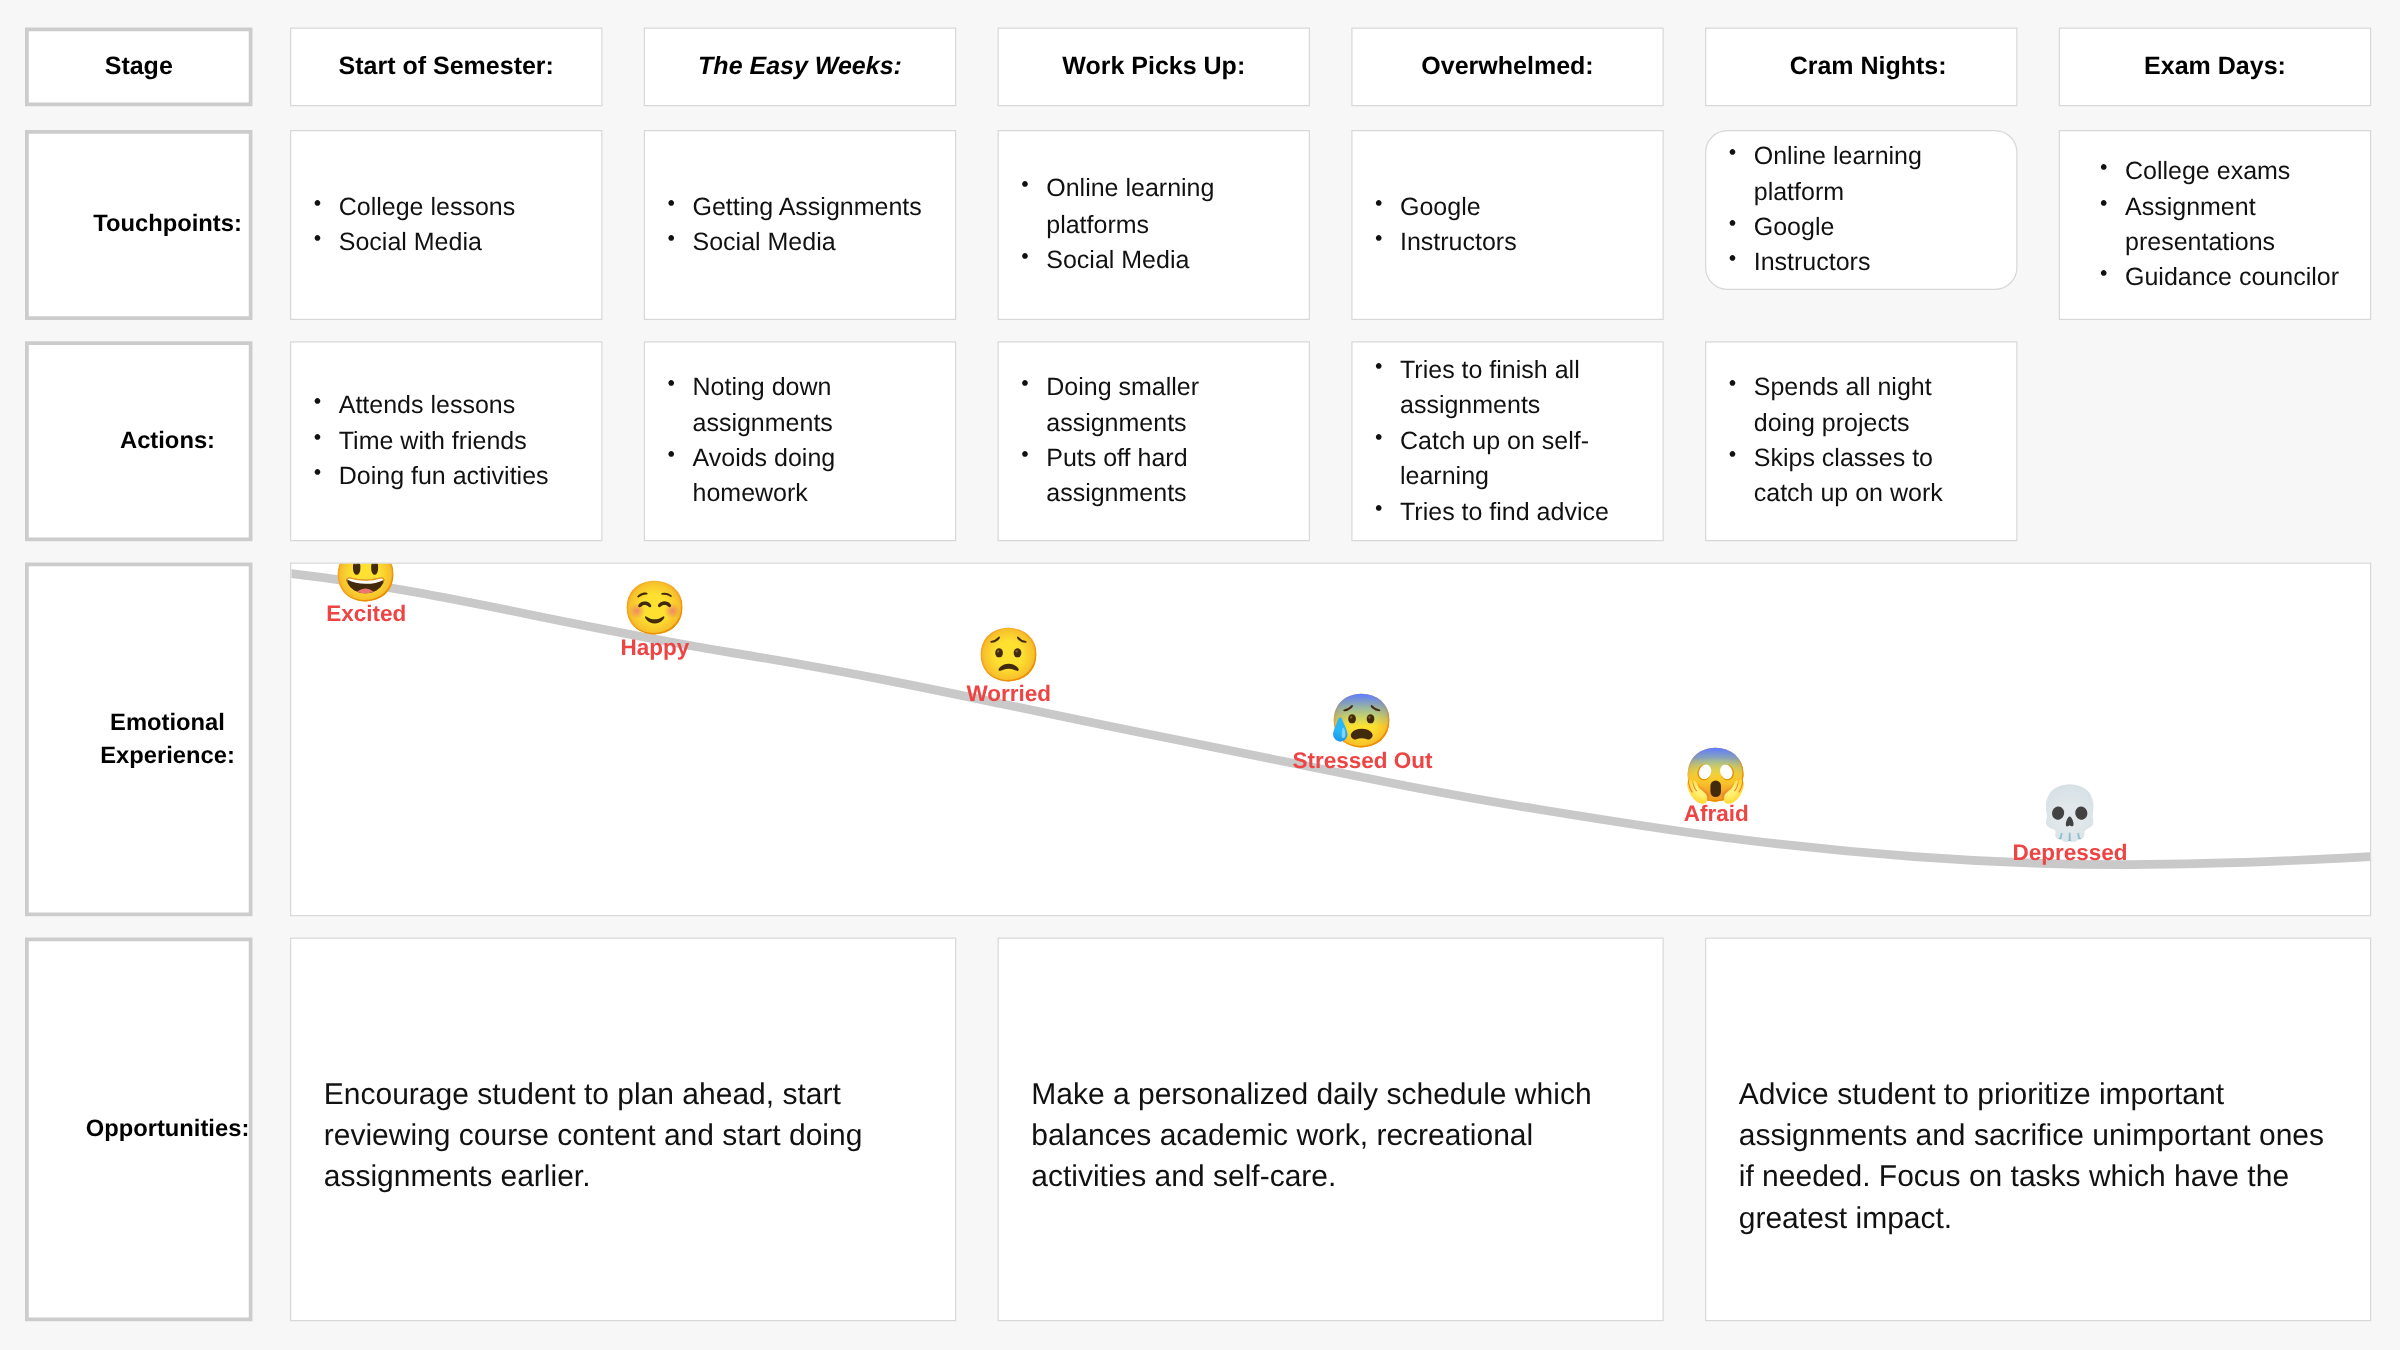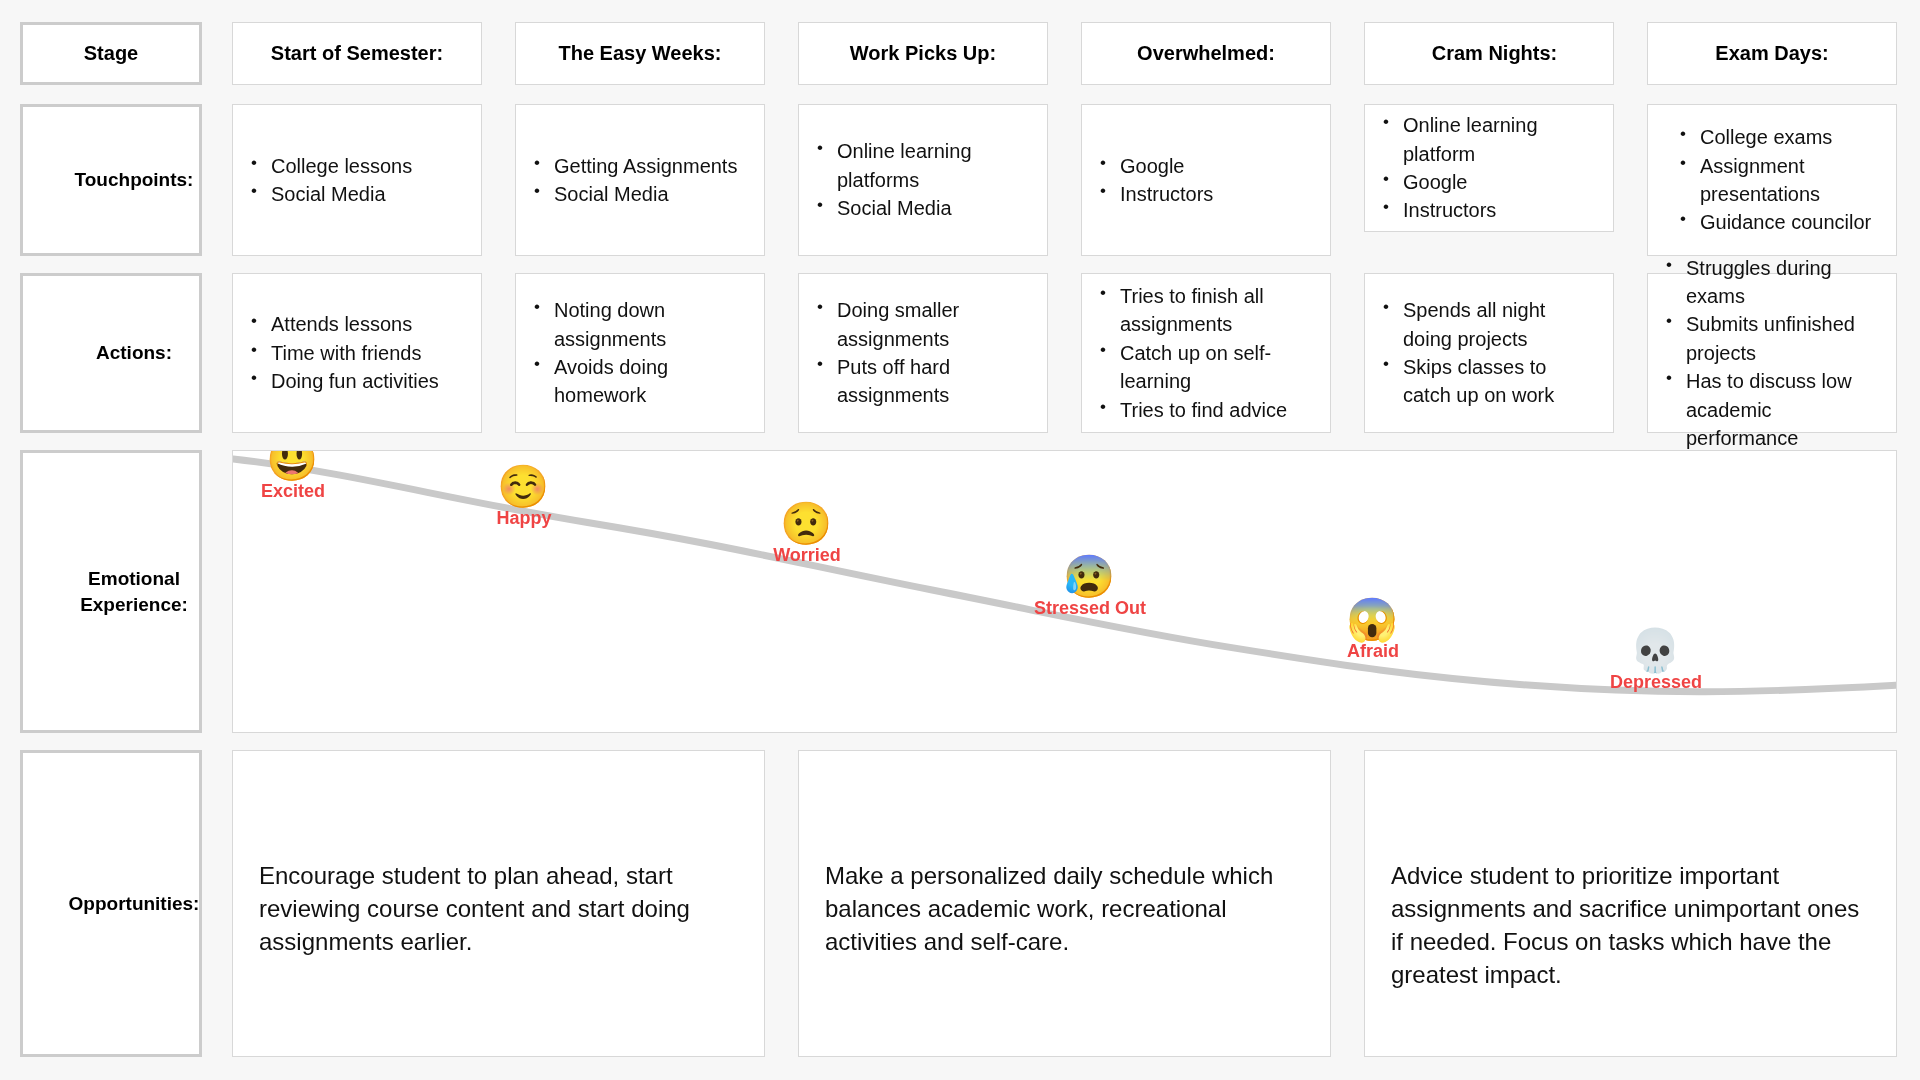--- a/index.html
+++ b/index.html
@@ -131,21 +131,21 @@
 
 <div id="board">
 
   <div class="card thick" style="left:20px; top:22px; width:182px; height:63px;">
     <div class="hdr-label">Stage</div>
   </div>
 
   <div class="card" style="left:232px; top:22px; width:250px; height:63px;">
     <div class="hdr-label">Start of Semester:</div>
   </div>
-  <div class="card" style="left:515px; top:22px; width:250px; height:63px;">
+  <div class="card" style="left:515px; top:22px; width:250px; height:63px;font-style:italic;">
     <div class="hdr-label">The Easy Weeks:</div>
   </div>
   <div class="card" style="left:798px; top:22px; width:250px; height:63px;">
     <div class="hdr-label">Work Picks Up:</div>
   </div>
   <div class="card" style="left:1081px; top:22px; width:250px; height:63px;">
     <div class="hdr-label">Overwhelmed:</div>
   </div>
   <div class="card" style="left:1364px; top:22px; width:250px; height:63px;padding-left:11px;">
     <div class="hdr-label">Cram Nights:</div>
@@ -175,21 +175,21 @@
       <li>Online learning platforms</li>
       <li>Social Media</li>
     </ul>
   </div>
   <div class="card" style="left:1081px; top:104px; width:250px; height:152px;">
     <ul class="bullets">
       <li>Google</li>
       <li>Instructors</li>
     </ul>
   </div>
-  <div class="card" style="left:1364px; top:104px; width:250px; height:128px;">
+  <div class="card" style="left:1364px; top:104px; width:250px; height:128px;border-radius:18px;">
     <ul class="bullets">
       <li>Online learning platform</li>
       <li>Google</li>
       <li>Instructors</li>
     </ul>
   </div>
   <div class="card" style="left:1647px; top:104px; width:250px; height:152px;padding-left:14px;">
     <ul class="bullets">
       <li>College exams</li>
       <li>Assignment presentations</li>
@@ -224,27 +224,20 @@
     <ul class="bullets">
       <li>Tries to finish all assignments</li>
       <li>Catch up on self-learning</li>
       <li>Tries to find advice</li>
     </ul>
   </div>
   <div class="card" style="left:1364px; top:273px; width:250px; height:160px;">
     <ul class="bullets">
       <li>Spends all night doing projects</li>
       <li>Skips classes to catch up on work</li>
-    </ul>
-  </div>
-  <div class="card" style="left:1647px; top:273px; width:250px; height:160px;">
-    <ul class="bullets">
-      <li>Struggles during exams</li>
-      <li>Submits unfinished projects</li>
-      <li>Has to discuss low academic performance</li>
     </ul>
   </div>
 
   <div class="card thick" style="left:20px; top:450px; width:182px; height:283px;">
     <div class="row-label">Emotional Experience:</div>
   </div>
 
   <div class="card" id="emotion-band" style="left:232px; top:450px; width:1665px; height:283px;">
 
     <svg id="emotion-svg" viewBox="0 0 1665 283" preserveAspectRatio="none">

